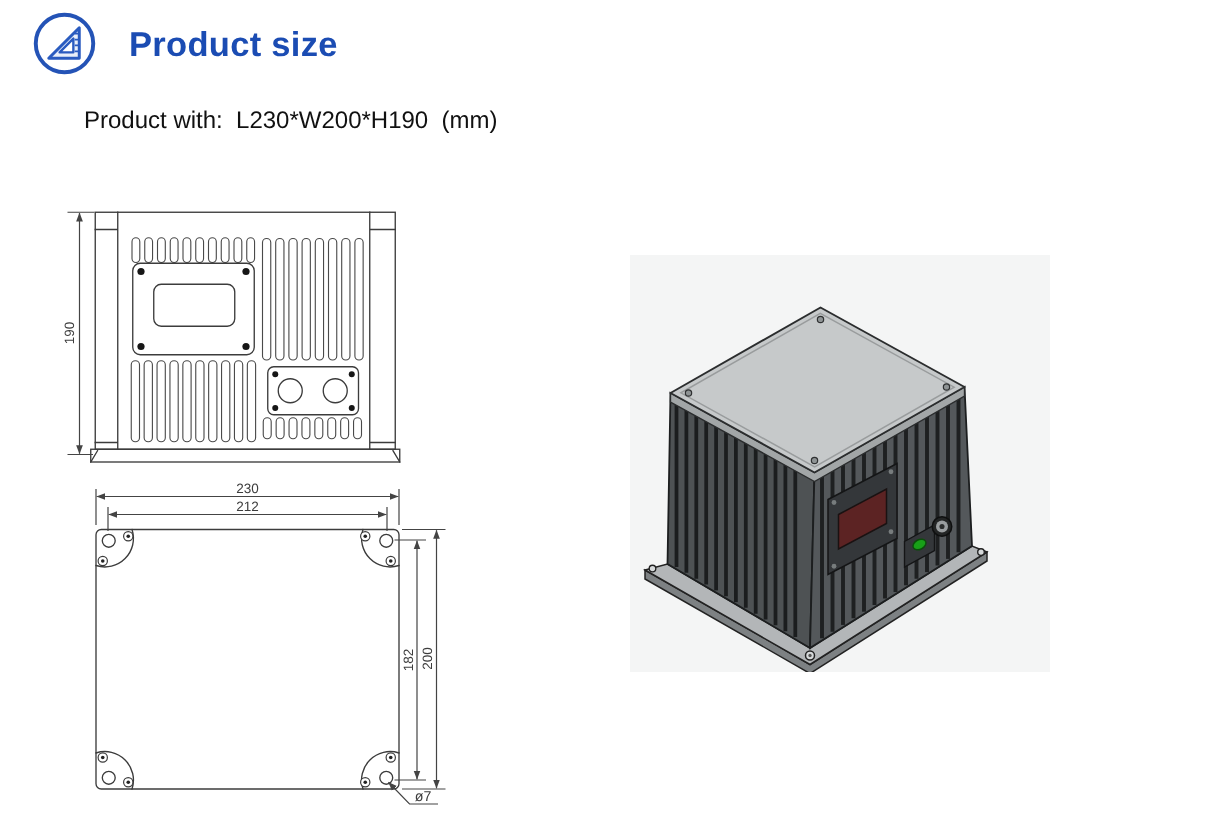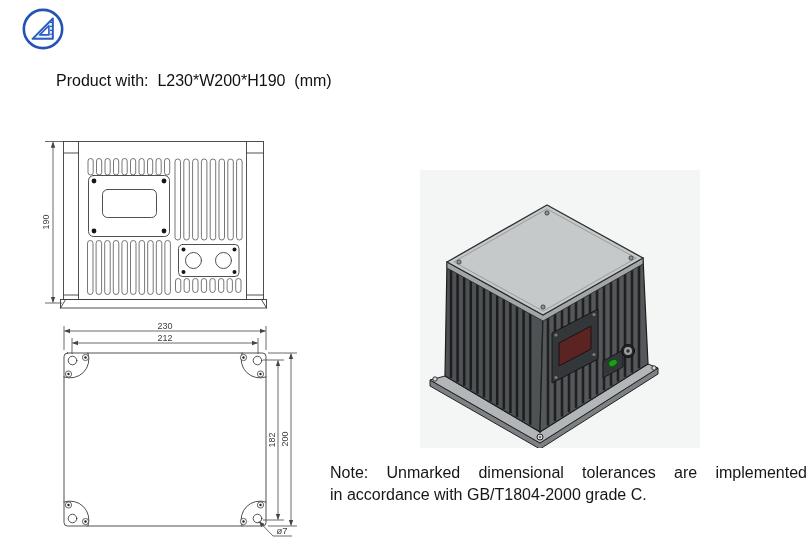--- a/index.html
+++ b/index.html
@@ -32,20 +32,21 @@
 
 <div class="canvas">
 
   <div class="hdr">
     <svg class="hdr-icon" viewBox="0 0 32 32">
       <circle cx="16" cy="16" r="14.6" fill="none" stroke="#2453b6" stroke-width="2"></circle>
       <path d="M8,23.5 L23.5,8 L23.5,23.5 Z" fill="#e9effa" stroke="#2a5bc0" stroke-width="1.5" stroke-linejoin="round"></path>
       <path d="M13.5,20.5 L20.5,13.5 L20.5,20.5 Z" fill="#ffffff" stroke="#2a5bc0" stroke-width="1.2" stroke-linejoin="round"></path>
       <path d="M21.2,11 h2.3 M21.2,14 h2.3 M21.2,17 h2.3 M21.2,20 h2.3" stroke="#2a5bc0" stroke-width="0.9"></path>
     </svg>
+    <div class="page-title">Product size</div>
   </div>
 
   <div class="subtitle">Product with:  L230*W200*H190  (mm)</div>
 
   <svg class="fv" width="240" height="190" viewBox="0 0 240 190">
     <defs>
       <marker id="arr" viewBox="0 0 8 8" refX="7.6" refY="4" markerWidth="7.5" markerHeight="7.5" orient="auto-start-reverse">
         <path d="M0,1 L8,4 L0,7 z" fill="#444"></path>
       </marker>
     </defs>
@@ -274,18 +275,14 @@
       <ellipse cx="193" cy="193" rx="4.6" ry="3.2" transform="rotate(-28 193 193)" fill="#18a018" stroke="#0c4d0c" stroke-width="1"></ellipse>
     </g>
 
     <g>
       <circle cx="208" cy="181" r="6.5" fill="#232525" stroke="#0f1010" stroke-width="1"></circle>
       <circle cx="208" cy="181" r="4" fill="#9a9ea0"></circle>
       <circle cx="208" cy="181" r="1.7" fill="#2c2e2e"></circle>
     </g>
   </svg>
 
-  <div class="note">
-    <div class="note-l1">Note: Unmarked dimensional tolerances are implemented</div>
-    <div class="note-l2">in accordance with GB/T1804-2000 grade C.</div>
-  </div>
 
 </div>
 
 </body></html>

